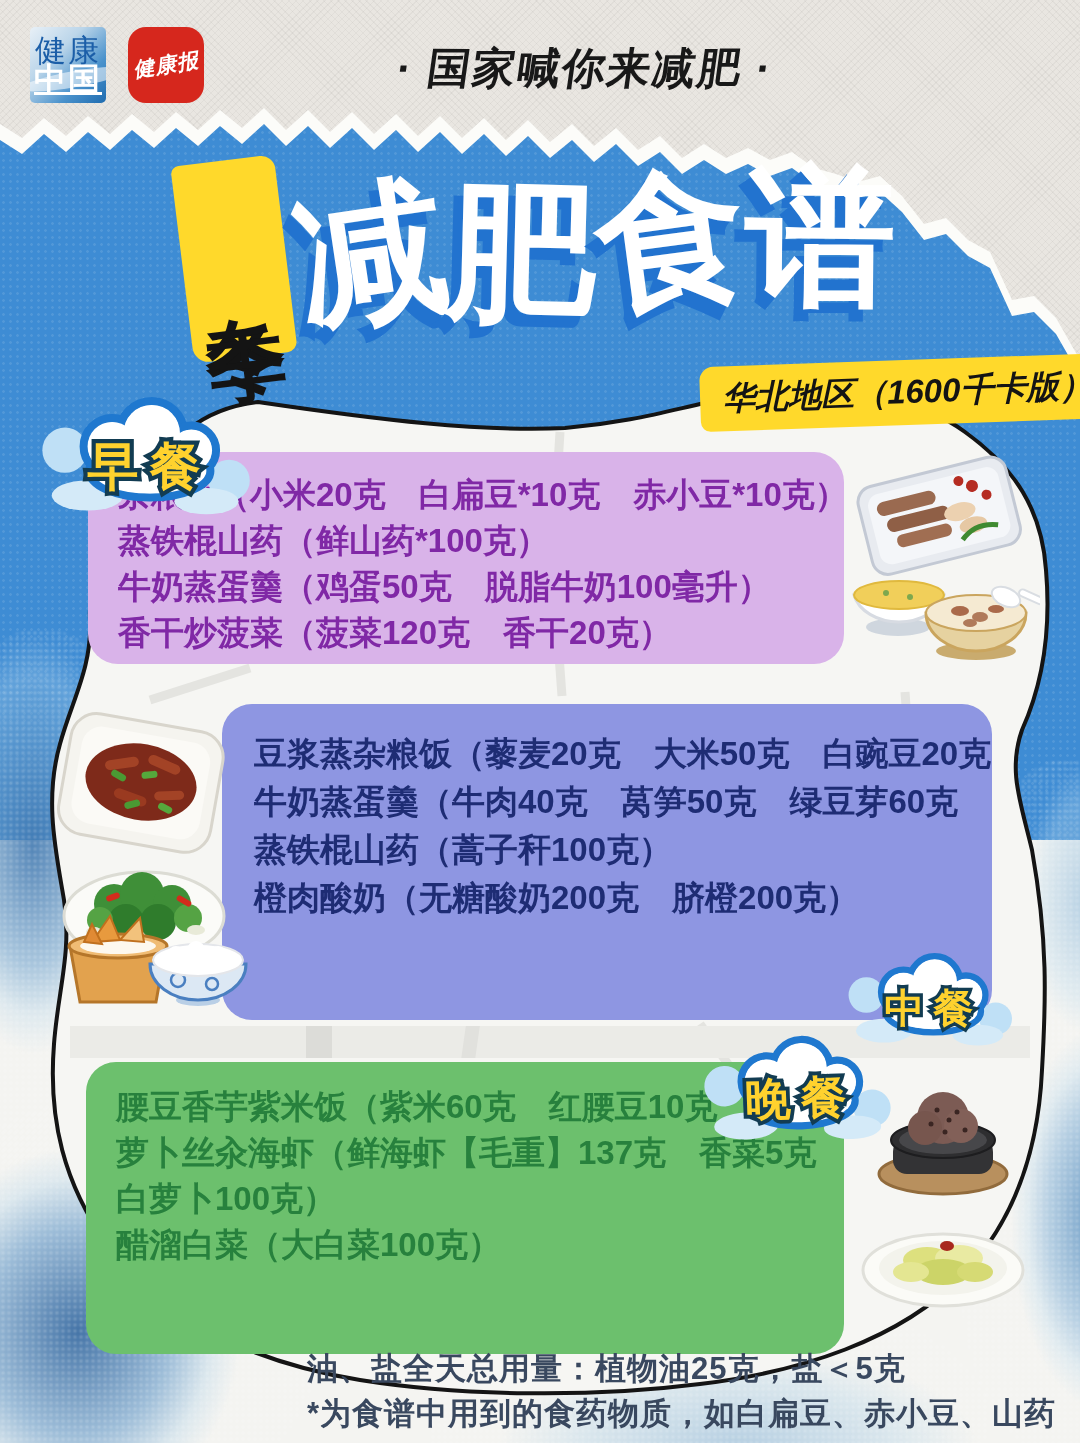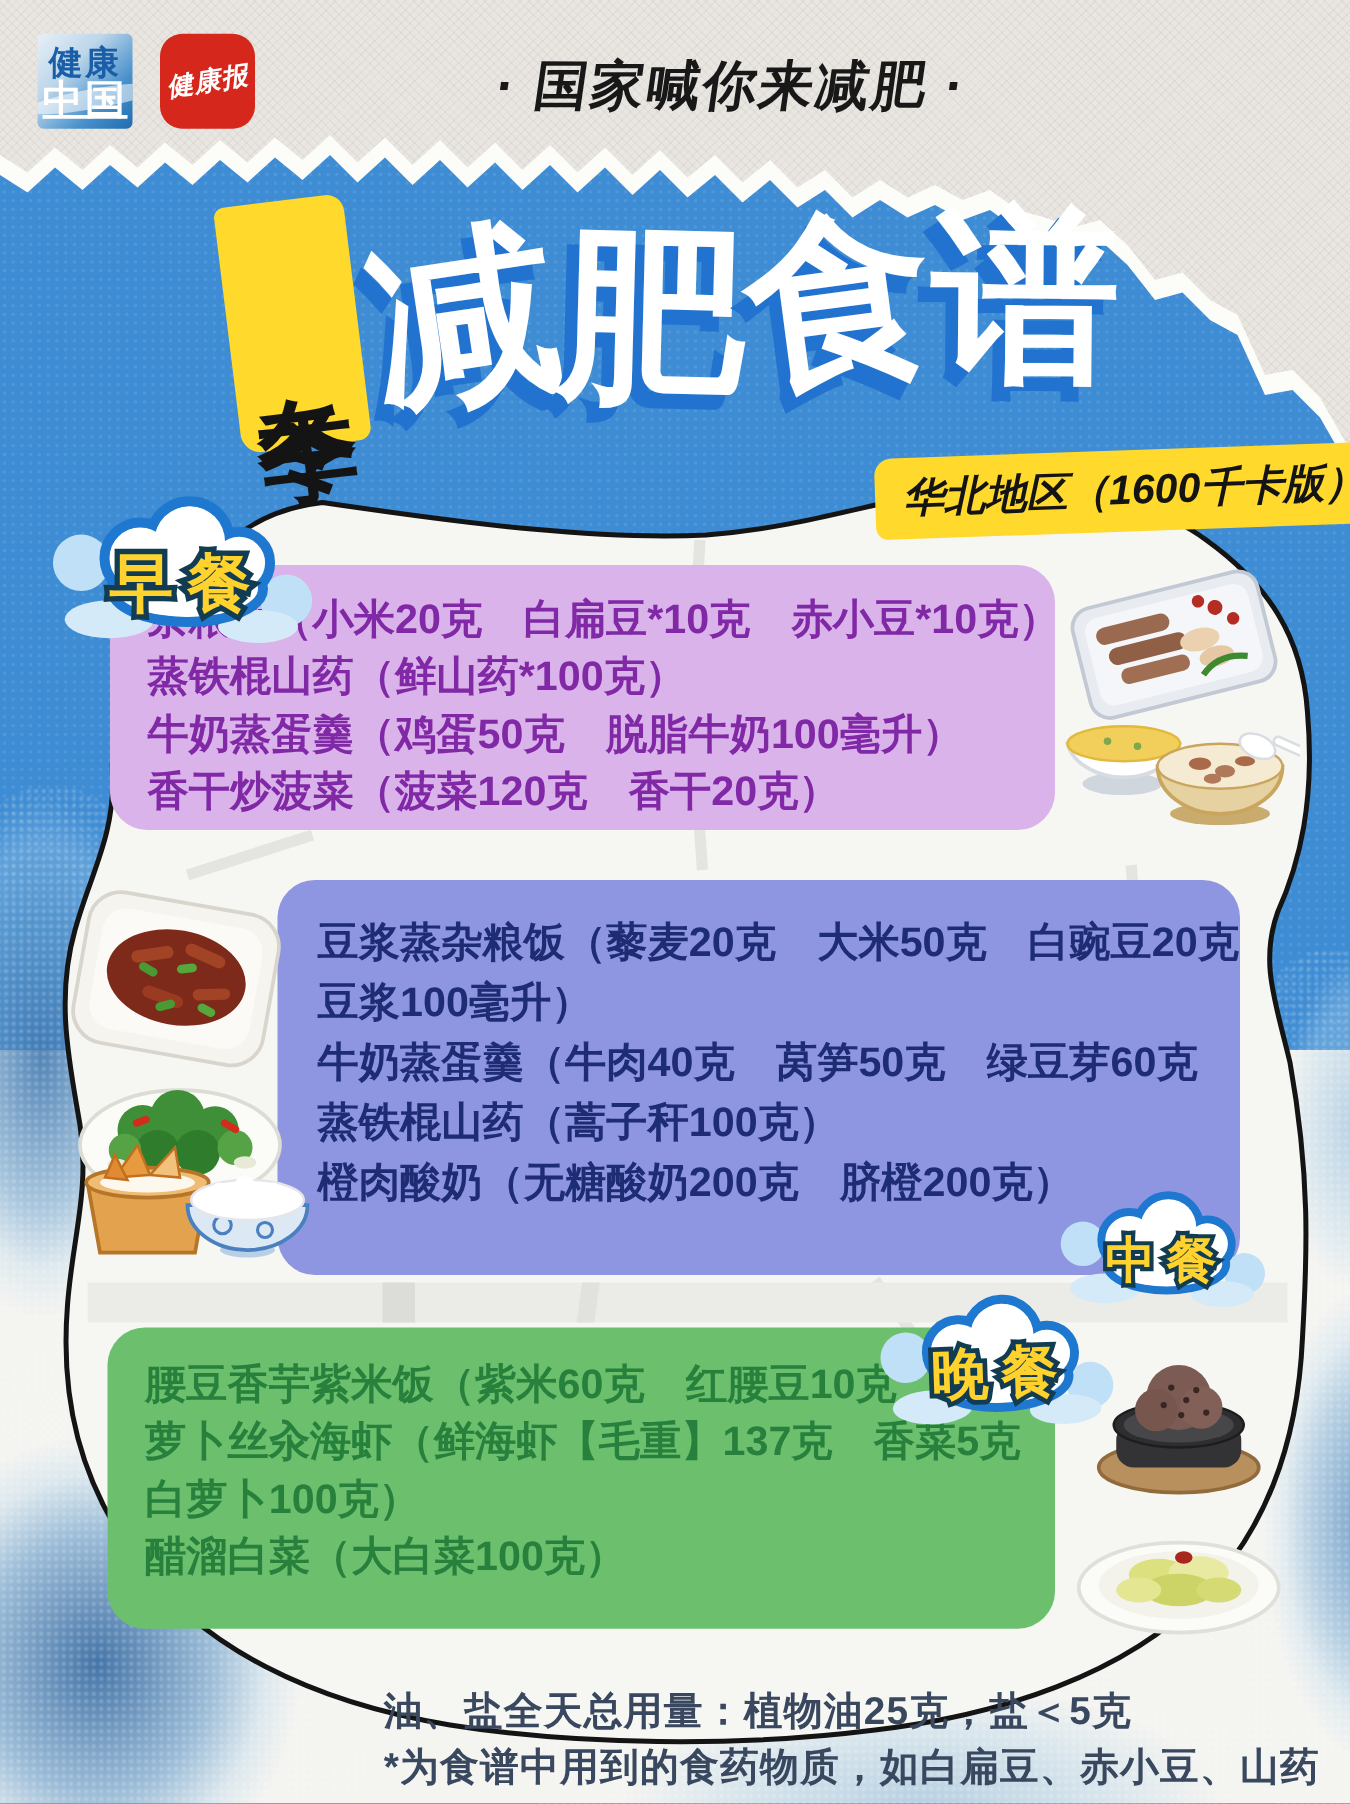--- a/index.html
+++ b/index.html
@@ -44,21 +44,21 @@
   .blob-svg{position:absolute;left:0;top:0;z-index:5;}
   
   .logo-hc{
     position:absolute;left:30px;top:27px;width:76px;height:76px;z-index:6;
     background:linear-gradient(135deg,#e8f0f7 0%,#bcd6ea 35%,#4a92cc 70%,#1f6cb0 100%);
     border-radius:5px;display:flex;flex-direction:column;align-items:center;justify-content:center;
     overflow:hidden;
   }
   .logo-hc::before{content:"";position:absolute;left:-10px;top:44px;width:110px;height:16px;
     background:rgba(255,255,255,.55);border-radius:50%;transform:rotate(-10deg);}
-  .logo-hc .l1{font-size:27px;font-weight:700;color:#1b5ea8;line-height:29px;letter-spacing:2px;position:relative;}
+  .logo-hc .l1{font-size:31px;font-weight:400;color:#1b5ea8;line-height:29px;letter-spacing:2px;position:relative;}
   .logo-hc .l2{font-size:32px;font-weight:900;color:#ffffff;line-height:29px;letter-spacing:2px;position:relative;text-decoration:underline;}
   .logo-hb{
     position:absolute;left:128px;top:27px;width:76px;height:76px;z-index:6;
     background:#d6271d;border-radius:18px;display:flex;align-items:center;justify-content:center;
   }
   .logo-hb span{color:#fff;font-size:21px;font-weight:700;font-style:italic;transform:rotate(-9deg);letter-spacing:1px;}
   .campaign{
     position:absolute;left:50%;top:40px;transform:translateX(-38%) skewX(-8deg);z-index:6;
     font-size:43px;font-weight:900;color:#181818;white-space:nowrap;letter-spacing:2px;
   }
@@ -86,21 +86,21 @@
     background:#ffd92b;border-radius:14px 8px 16px 10px;transform:rotate(-2deg);
     padding:10px 22px;font-size:33px;font-weight:900;font-style:italic;color:#141414;white-space:nowrap;
   }
   
   .card{position:absolute;z-index:6;border-radius:30px;font-weight:700;}
   .card .card-line{white-space:nowrap;}
   .card-breakfast{left:88px;top:452px;width:756px;height:212px;background:#d9b3e9;color:#8028a6;
     padding:20px 0 0 30px;font-size:33px;line-height:46px;box-sizing:border-box;}
   .card-lunch{left:222px;top:704px;width:770px;height:316px;background:#8e96e2;color:#1e2c74;
     padding:26px 0 0 32px;font-size:33px;line-height:48px;box-sizing:border-box;}
-  .card-dinner{left:86px;top:1062px;width:758px;height:241px;background:#6cc06d;color:#27813d;
+  .card-dinner{left:86px;top:1062px;width:758px;height:292px;background:#6cc06d;color:#27813d;
     padding:22px 0 0 30px;font-size:33px;line-height:46px;box-sizing:border-box;}
   
   .cloud{position:absolute;z-index:8;}
   .cloud-breakfast{left:38px;top:388px;width:218px;height:132px;}
   .cloud-lunch{left:845px;top:946px;width:172px;height:104px;}
   .cloud-dinner{left:700px;top:1028px;width:196px;height:118px;transform:rotate(-2deg);}
   
   .foods{position:absolute;z-index:7;}
   .foods-breakfast{left:838px;top:455px;width:202px;height:215px;}
   .foods-lunch{left:36px;top:712px;width:216px;height:302px;}
@@ -210,21 +210,20 @@
     <ellipse cx="158" cy="154" rx="8" ry="4" fill="#aa6a4a"></ellipse>
       <ellipse cx="132" cy="168" rx="7" ry="4" fill="#b07a5a"></ellipse>
     <g transform="rotate(24 168 142)">
       <ellipse cx="168" cy="142" rx="15" ry="9" fill="#ffffff" stroke="#d9dde2" stroke-width="2"></ellipse>
       <rect x="178" y="128" width="26" height="7" rx="3.5" fill="#ffffff" stroke="#d9dde2" stroke-width="2"></rect>
     </g>
   </svg>
 
   <section class="card card-lunch">
     <div class="card-line">豆浆蒸杂粮饭（藜麦20克　大米50克　白豌豆20克</div>
-    <div class="card-line">豆浆100毫升）</div>
     <div class="card-line">牛奶蒸蛋羹（牛肉40克　莴笋50克　绿豆芽60克</div>
     <div class="card-line">蒸铁棍山药（蒿子秆100克）</div>
     <div class="card-line">橙肉酸奶（无糖酸奶200克　脐橙200克）</div>
   </section>
 
   <svg class="cloud cloud-lunch" viewBox="0 0 230 140">
     <circle cx="28" cy="66" r="24" fill="#bfe0f6"></circle>
       <circle cx="202" cy="98" r="22" fill="#bfe0f6"></circle>
     <ellipse cx="178" cy="120" rx="34" ry="14" fill="#d4eaf8"></ellipse>
       <ellipse cx="52" cy="114" rx="38" ry="16" fill="#d4eaf8"></ellipse>

